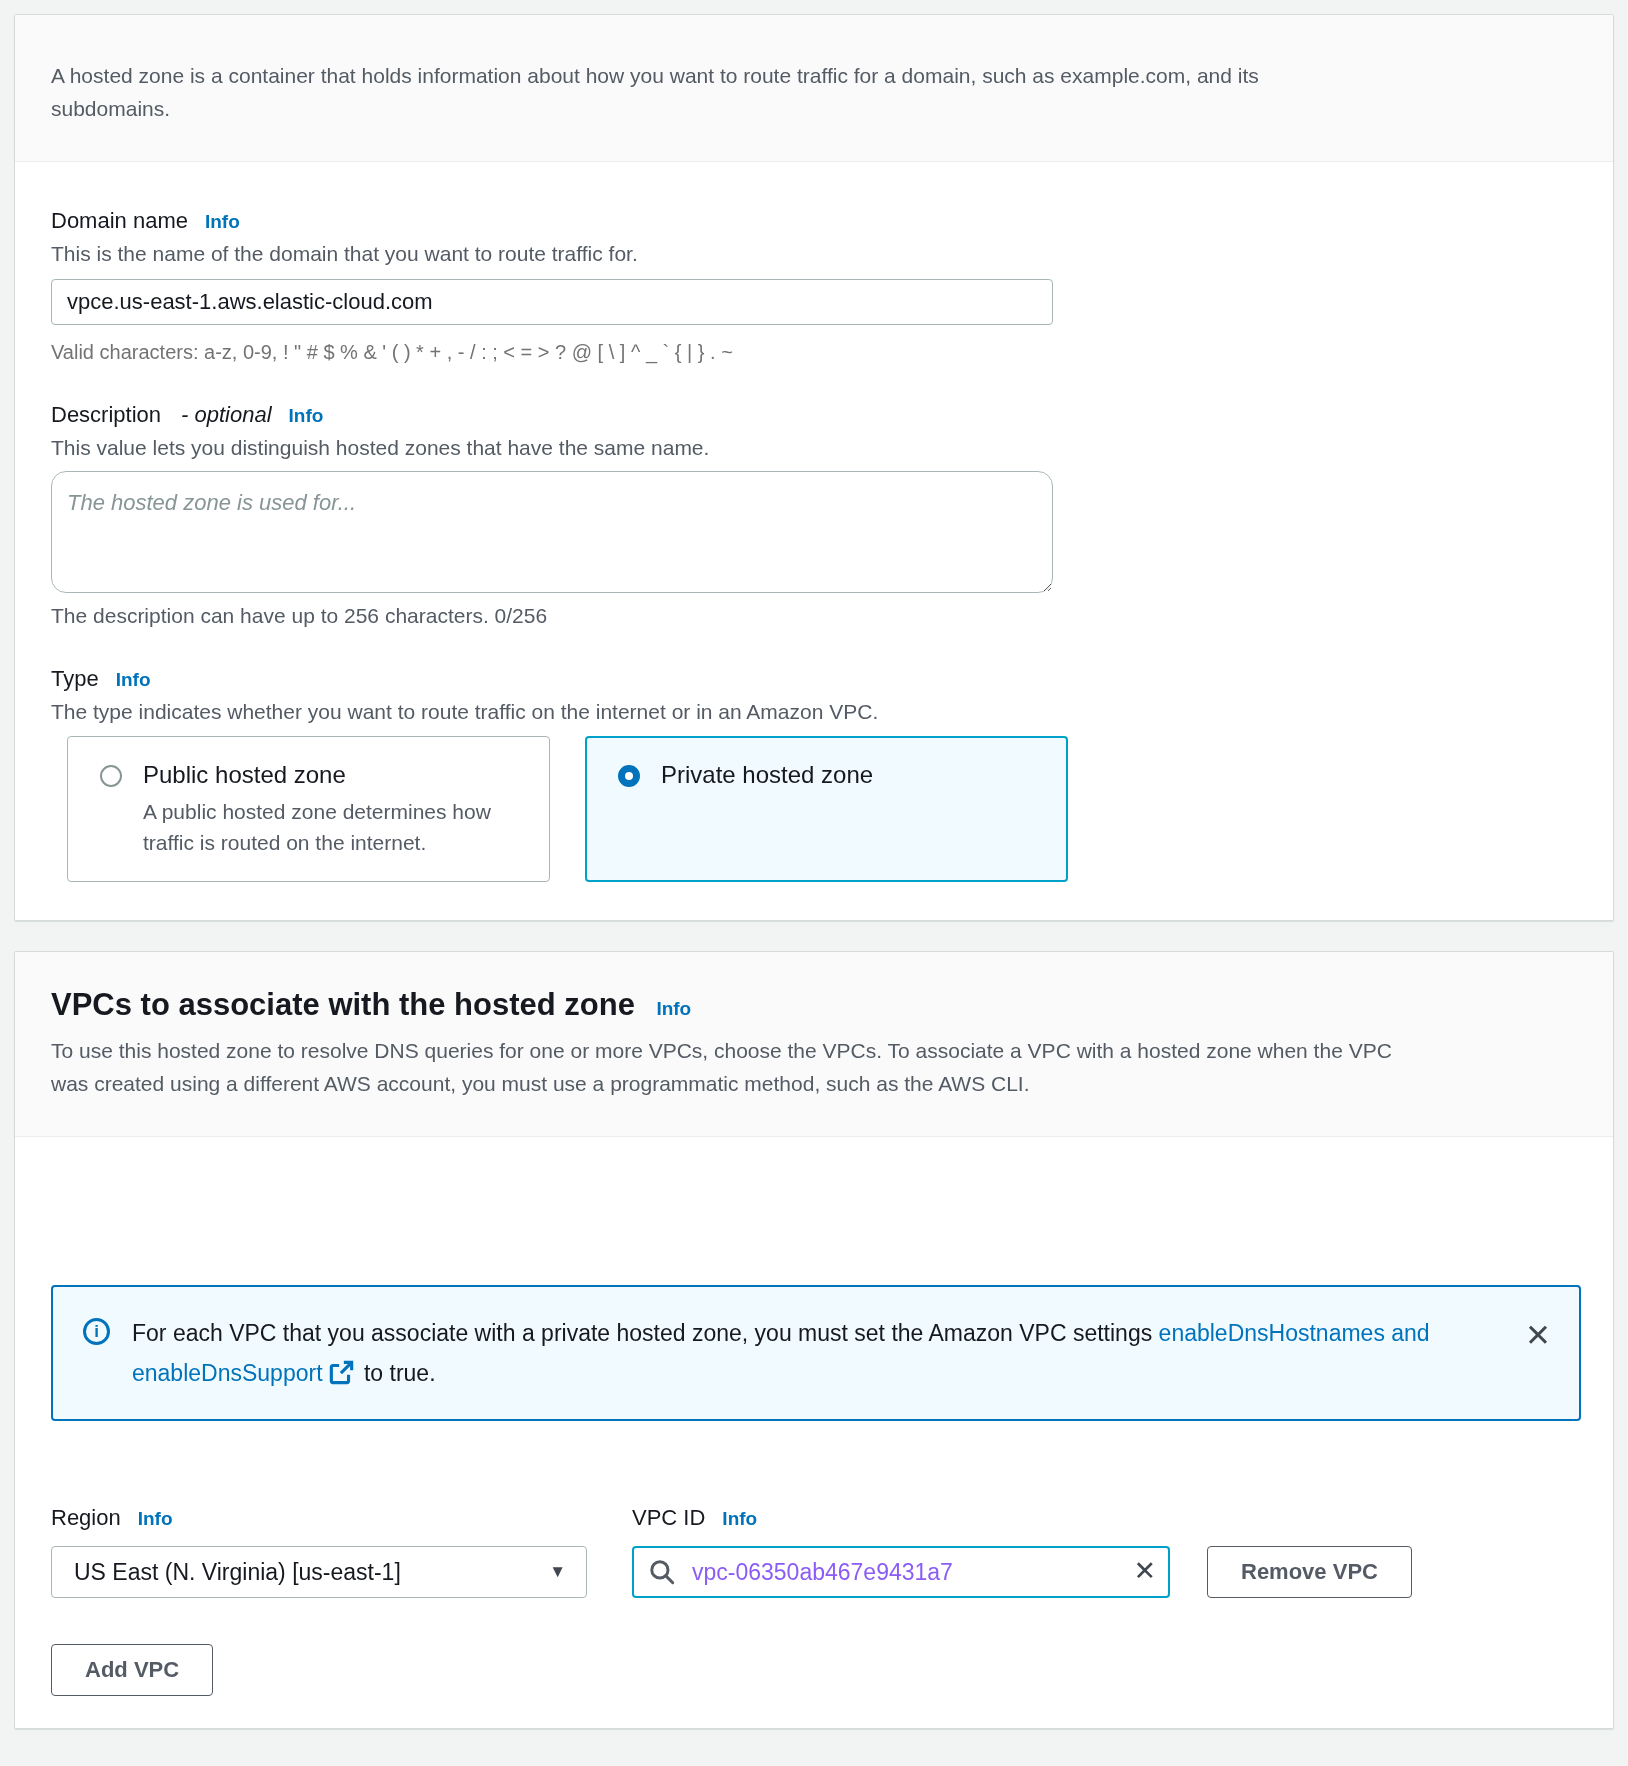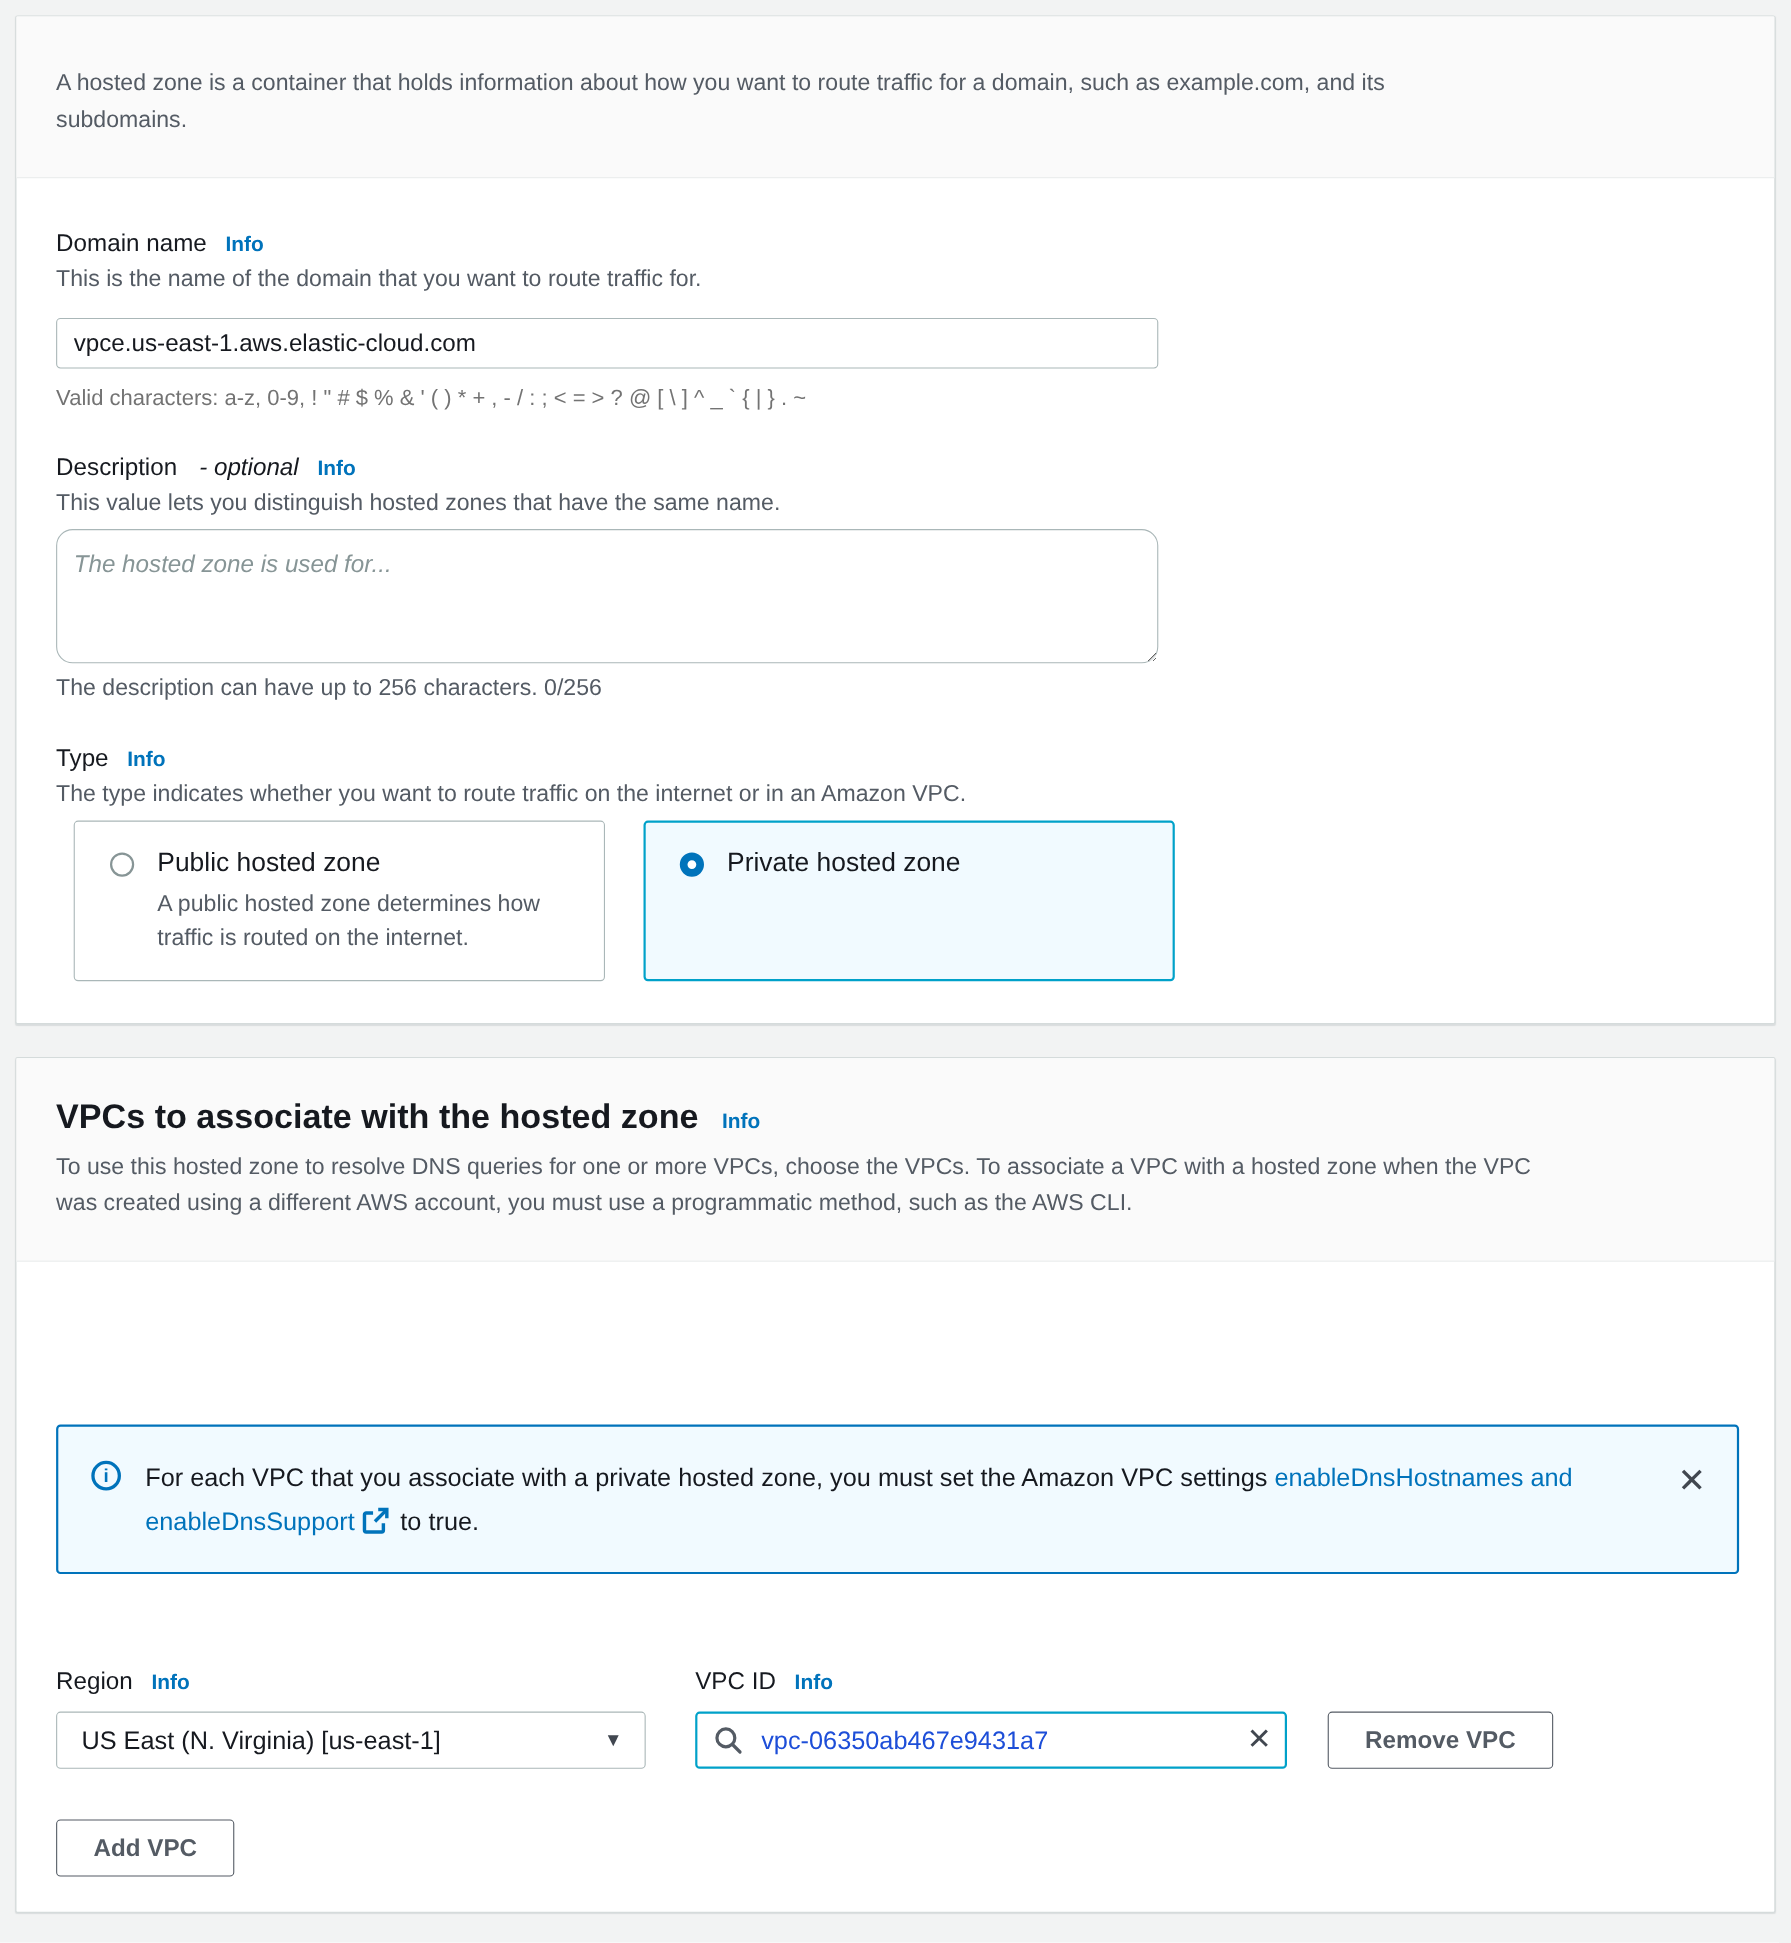--- a/index.html
+++ b/index.html
@@ -50,21 +50,21 @@
   .info-link {
     font-size:19px; font-weight:700; color:#0073bb;
     text-decoration:none; margin-left:17px; cursor:pointer;
   }
   .field-desc { font-size:21px; line-height:26px; color:#545b64; margin-top:7px; }
 
   .text-input {
     display:block;
     width:1002px; height:46px;
     border:1px solid #aab7b8; border-radius:4px;
-    margin-top:22px; padding:0 15px;
+    margin-top:12px; padding:0 15px;
     font-size:22px; color:#16191f;
     font-family:"Liberation Sans", sans-serif;
     background:#fff; outline:none;
   }
   .constraint { font-size:20px; color:#737373; margin-top:16px; }
 
   textarea.desc-area {
     display:block;
     width:1002px; height:122px;
     border:1px solid #aab7b8; border-radius:15px;
@@ -140,21 +140,21 @@
     cursor:pointer;
   }
   .select-box .caret { margin-left:auto; font-size:17px; color:#414750; }
 
   .vpc-col { margin-left:45px; }
   .search-wrap { position:relative; margin-top:15px; width:538px; }
   .search-input {
     width:538px; height:52px;
     border:2px solid #00a1c9; border-radius:4px;
     padding:0 62px 0 58px;
-    font-size:23px; color:#1d4ed8;
+    font-size:23px; color:#8b5cf6;
     font-family:"Liberation Sans", sans-serif;
     background:#fff; outline:none;
   }
   .search-icon { position:absolute; left:17px; top:13px; }
   .clear-btn {
     position:absolute; right:14px; top:9px;
     background:none; border:none; cursor:pointer;
     font-size:27px; color:#414750;
     font-family:"Liberation Sans", sans-serif;
   }

